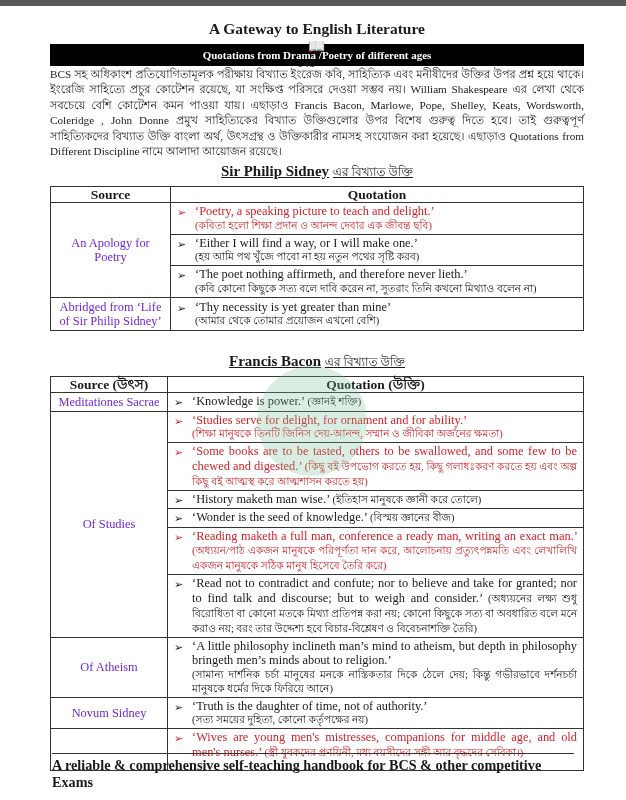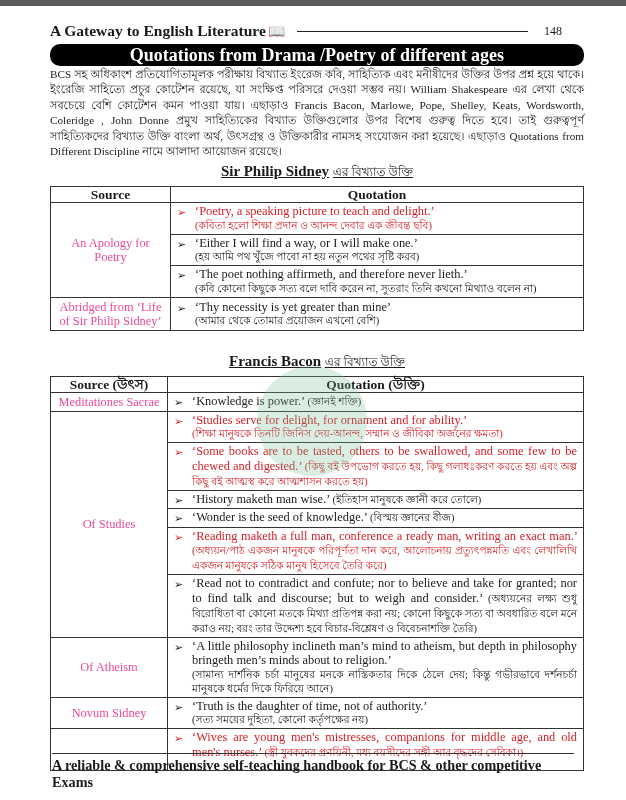--- a/index.html
+++ b/index.html
@@ -1,32 +1,32 @@
 <!DOCTYPE html>
 <html><head>
 <meta charset="utf-8">
 <style>
   * { box-sizing: border-box; margin: 0; padding: 0; }
   html, body { width: 626px; height: 800px; background: #ffffff; overflow: hidden; }
   body { font-family: "Liberation Serif", "DejaVu Serif", serif; color: #1a1a1a; position: relative; }
   .top-rule { position: absolute; left: 0; top: 0; width: 626px; height: 6px; background: #5a5a5a; }
   .page { position: absolute; left: 50px; top: 20px; width: 534px; }
-  .header { display: flex; align-items: center; height: 22px; font-weight: bold; font-size: 15.5px; }
+  .header { display: flex; align-items: center; height: 22px; font-weight: bold; font-size: 15.5px; flex-direction: column; }
   .header .book { font-size: 14px; margin: 0 3px; }
   .header .line { flex: 1; border-top: 1px solid #222; margin: 0 16px 0 8px; }
   .header .pageno { font-weight: normal; font-size: 12px; margin-right: 22px; }
-  .banner { background: #000; color: #fff; text-align: center; font-weight: bold; font-size: 18px; height: 22px; line-height: 22px; margin-top: 2px; border-radius: 10px; }
+  .banner { background: #000; color: #fff; text-align: center; font-weight: bold; font-size: 11px; height: 22px; line-height: 22px; margin-top: 2px; }
   .intro { font-size: 11.2px; line-height: 15.4px; text-align: justify; margin-top: 1px; }
   .section-title { text-align: center; font-weight: bold; font-size: 15px; margin: 4px 0 3px; }
   .section-title .en { text-decoration: underline; }
   .section-title .bn { font-size: 12px; font-weight: normal; text-decoration: underline; }
   table { width: 100%; border-collapse: collapse; font-size: 12.4px; }
   td, th { border: 1.3px solid #333; vertical-align: middle; }
   th { font-weight: bold; font-size: 13.5px; height: 16px; line-height: 15px; margin-left: 40px; }
-  td.src { text-align: center; width: 120px; line-height: 14px; padding: 2px 3px; color: #ec4899; }
+  td.src { text-align: center; width: 120px; line-height: 14px; padding: 2px 3px; color: #6d28d9; }
   td.src.t2 { width: 117px; }
   td.q { padding: 1px 6px 1px 6px; }
   .qi { display: flex; line-height: 14.5px; }
   .qi .arrow { width: 18px; flex: none; font-size: 11px; padding-top: 1px; }
   .qi .body { flex: 1; text-align: justify; }
   .bn-t { font-size: 10.5px; line-height: 14px; }
   .red { color: #d21f26; }
   .bold { font-weight: normal; }
   .watermark { position: absolute; left: 257px; top: 366px; width: 110px; height: 110px; border-radius: 50%; background: rgba(120,190,150,0.28); pointer-events: none; }
   .footer-line { position: absolute; left: 52px; top: 753px; width: 522px; border-top: 1.3px solid #333; }

